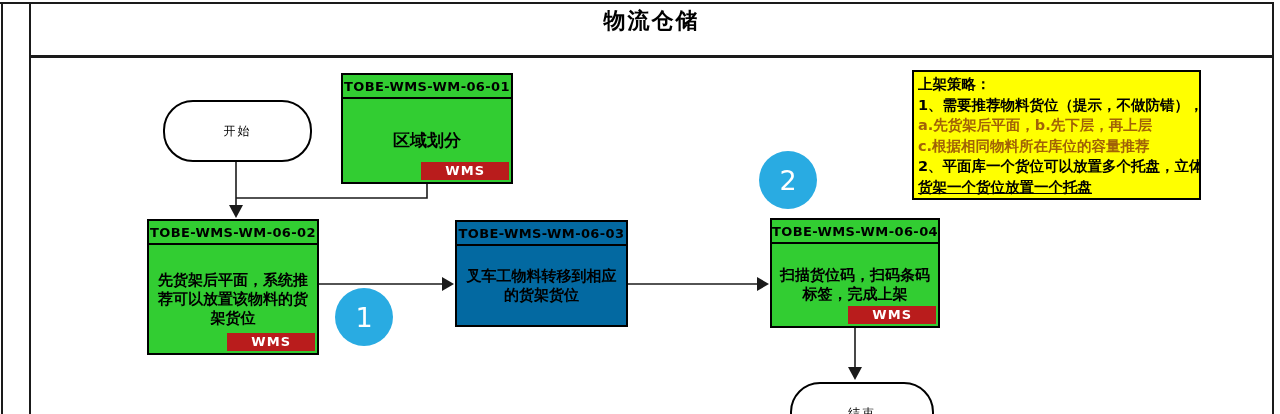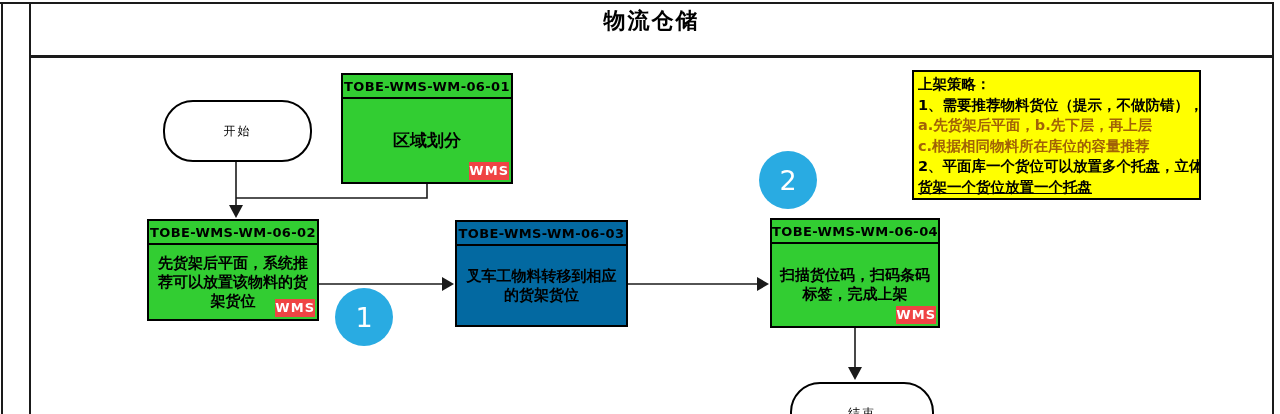--- a/index.html
+++ b/index.html
@@ -29,37 +29,37 @@
   }
   .node-start{left:163px;top:100px;width:145px;height:58px;}
   .node-end{left:790px;top:382px;width:140px;height:58px;}
   .task{
     position:absolute;border:2px solid #000;box-sizing:border-box;
     display:flex;flex-direction:column;
   }
   .task.green{background:#32CD32;}
   .task.white{background:#0369a1;}
   .task-01{left:341px;top:73px;width:172px;height:111px;}
-  .task-02{left:147px;top:219px;width:172px;height:102px;}
+  .task-02{left:147px;top:219px;width:172px;height:136px;}
   .task-03{left:455px;top:220px;width:173px;height:107px;}
   .task-04{left:770px;top:218px;width:170px;height:110px;}
   .task-header{
     flex:0 0 auto;border-bottom:2px solid #000;text-align:center;
     font-size:13px;font-weight:bold;letter-spacing:.4px;padding:4px 0 3px;
     white-space:nowrap;
   }
   .task-body{
     flex:1 1 auto;display:flex;align-items:center;justify-content:center;
     text-align:center;font-size:15px;font-weight:bold;line-height:19px;
     padding:2px 5px;
   }
   .task-01 .task-body{font-size:17px;}
   .wms-tag{
-    position:absolute;right:2px;bottom:2px;background:#ef4444;color:#fff;
-    font-size:13px;font-weight:bold;padding:1px 0 2px;letter-spacing:1px;
+    position:absolute;right:2px;bottom:2px;background:#b91c1c;color:#fff;
+    font-size:13px;font-weight:bold;padding:1px 24px 2px;letter-spacing:1px;
   }
   
   .badge{
     position:absolute;width:58px;height:58px;border-radius:50%;background:#29ABE2;
     color:#fff;display:flex;align-items:center;justify-content:center;
     font-size:27px;font-weight:500;
   }
   .badge-1{left:335px;top:288px;}
   .badge-2{left:759px;top:151px;}
   

